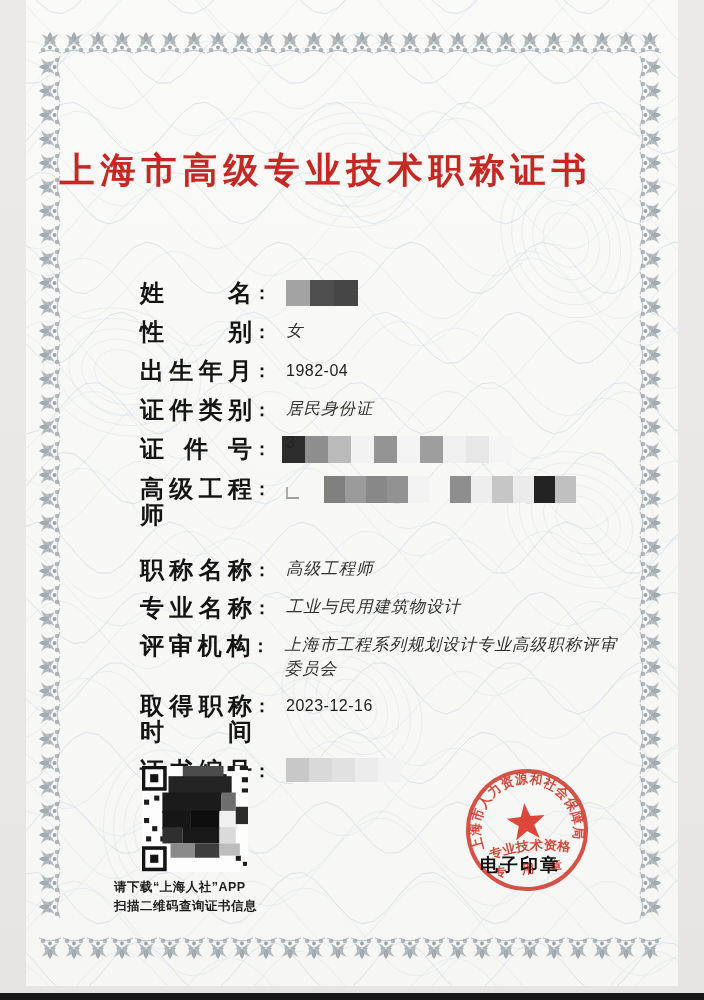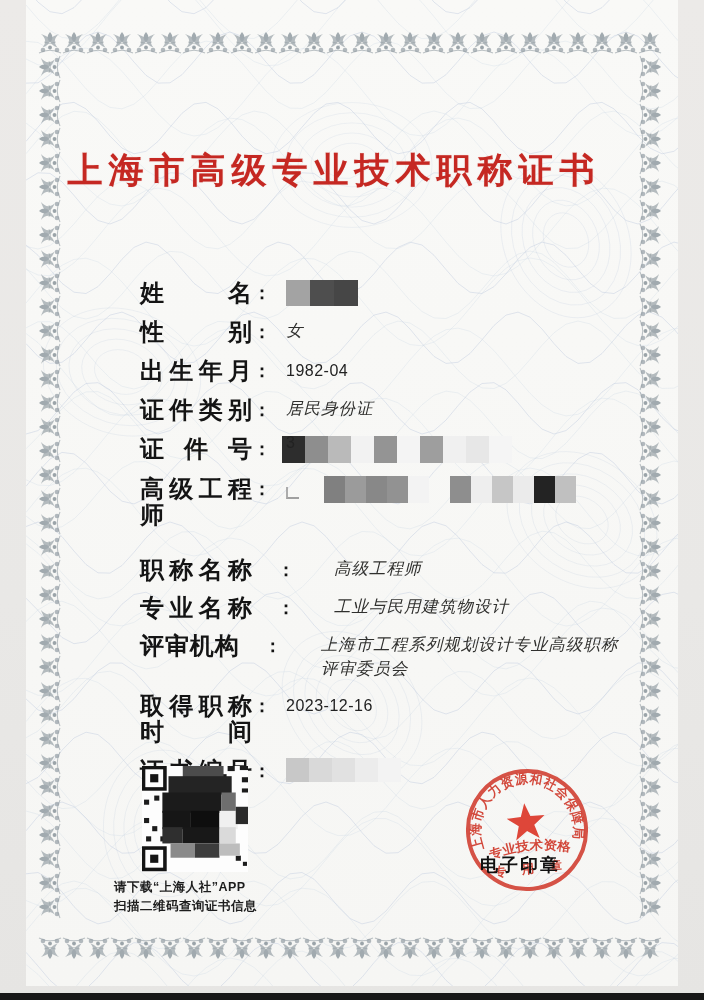--- a/index.html
+++ b/index.html
@@ -8,28 +8,28 @@
     background:linear-gradient(180deg,#eceae8 0%,#e9e8e6 60%,#e6e5e3 100%);
     font-family:"Liberation Sans",sans-serif;
   }
   .photo-strip{position:absolute;left:0;bottom:0;width:704px;height:7px;background:#171717;}
   .paper{
     position:absolute;left:26px;top:0;width:652px;height:986px;
     background:linear-gradient(180deg,#f9f9f7 0%,#f6f6f4 100%);
   }
   .paper > svg.deco{position:absolute;left:0;top:0;pointer-events:none;}
   .cert-title{
-    position:absolute;left:8px;top:147px;width:600px;text-align:center;
+    position:absolute;left:0;top:147px;width:600px;text-align:center;
     font-size:35px;font-weight:bold;letter-spacing:6px;color:#c52822;
     text-shadow:0 0 1px rgba(197,40,34,.35);
   }
   .fields{position:absolute;left:114px;top:280px;width:480px;}
   .row{display:flex;align-items:flex-start;line-height:26px;margin-bottom:13px;}
   .row.g2-first{margin-top:29px;}
-  .row.g2{margin-bottom:12px;gap:24px;}
+  .row.g2{margin-bottom:12px;}
   .row.g3-first{margin-top:10px;}
   .lbl{
     display:inline-block;width:112px;font-size:24px;font-weight:bold;color:#141414;
     text-align:justify;text-align-last:justify;letter-spacing:0;
   }
   .colon{display:inline-block;width:auto;font-size:18px;font-weight:bold;color:#141414;margin-left:1px;}
   .val{margin-left:15px;display:flex;align-items:center;flex-wrap:wrap;max-width:345px;}
   .v-kai{font-family:"DejaVu Serif",serif;font-style:italic;font-size:16.5px;color:#30302e;letter-spacing:1px;line-height:24px;}
   .v-num{font-size:16px;font-weight:500;color:#222;letter-spacing:.5px;}
   .mosaic{display:inline-flex;align-items:center;}

